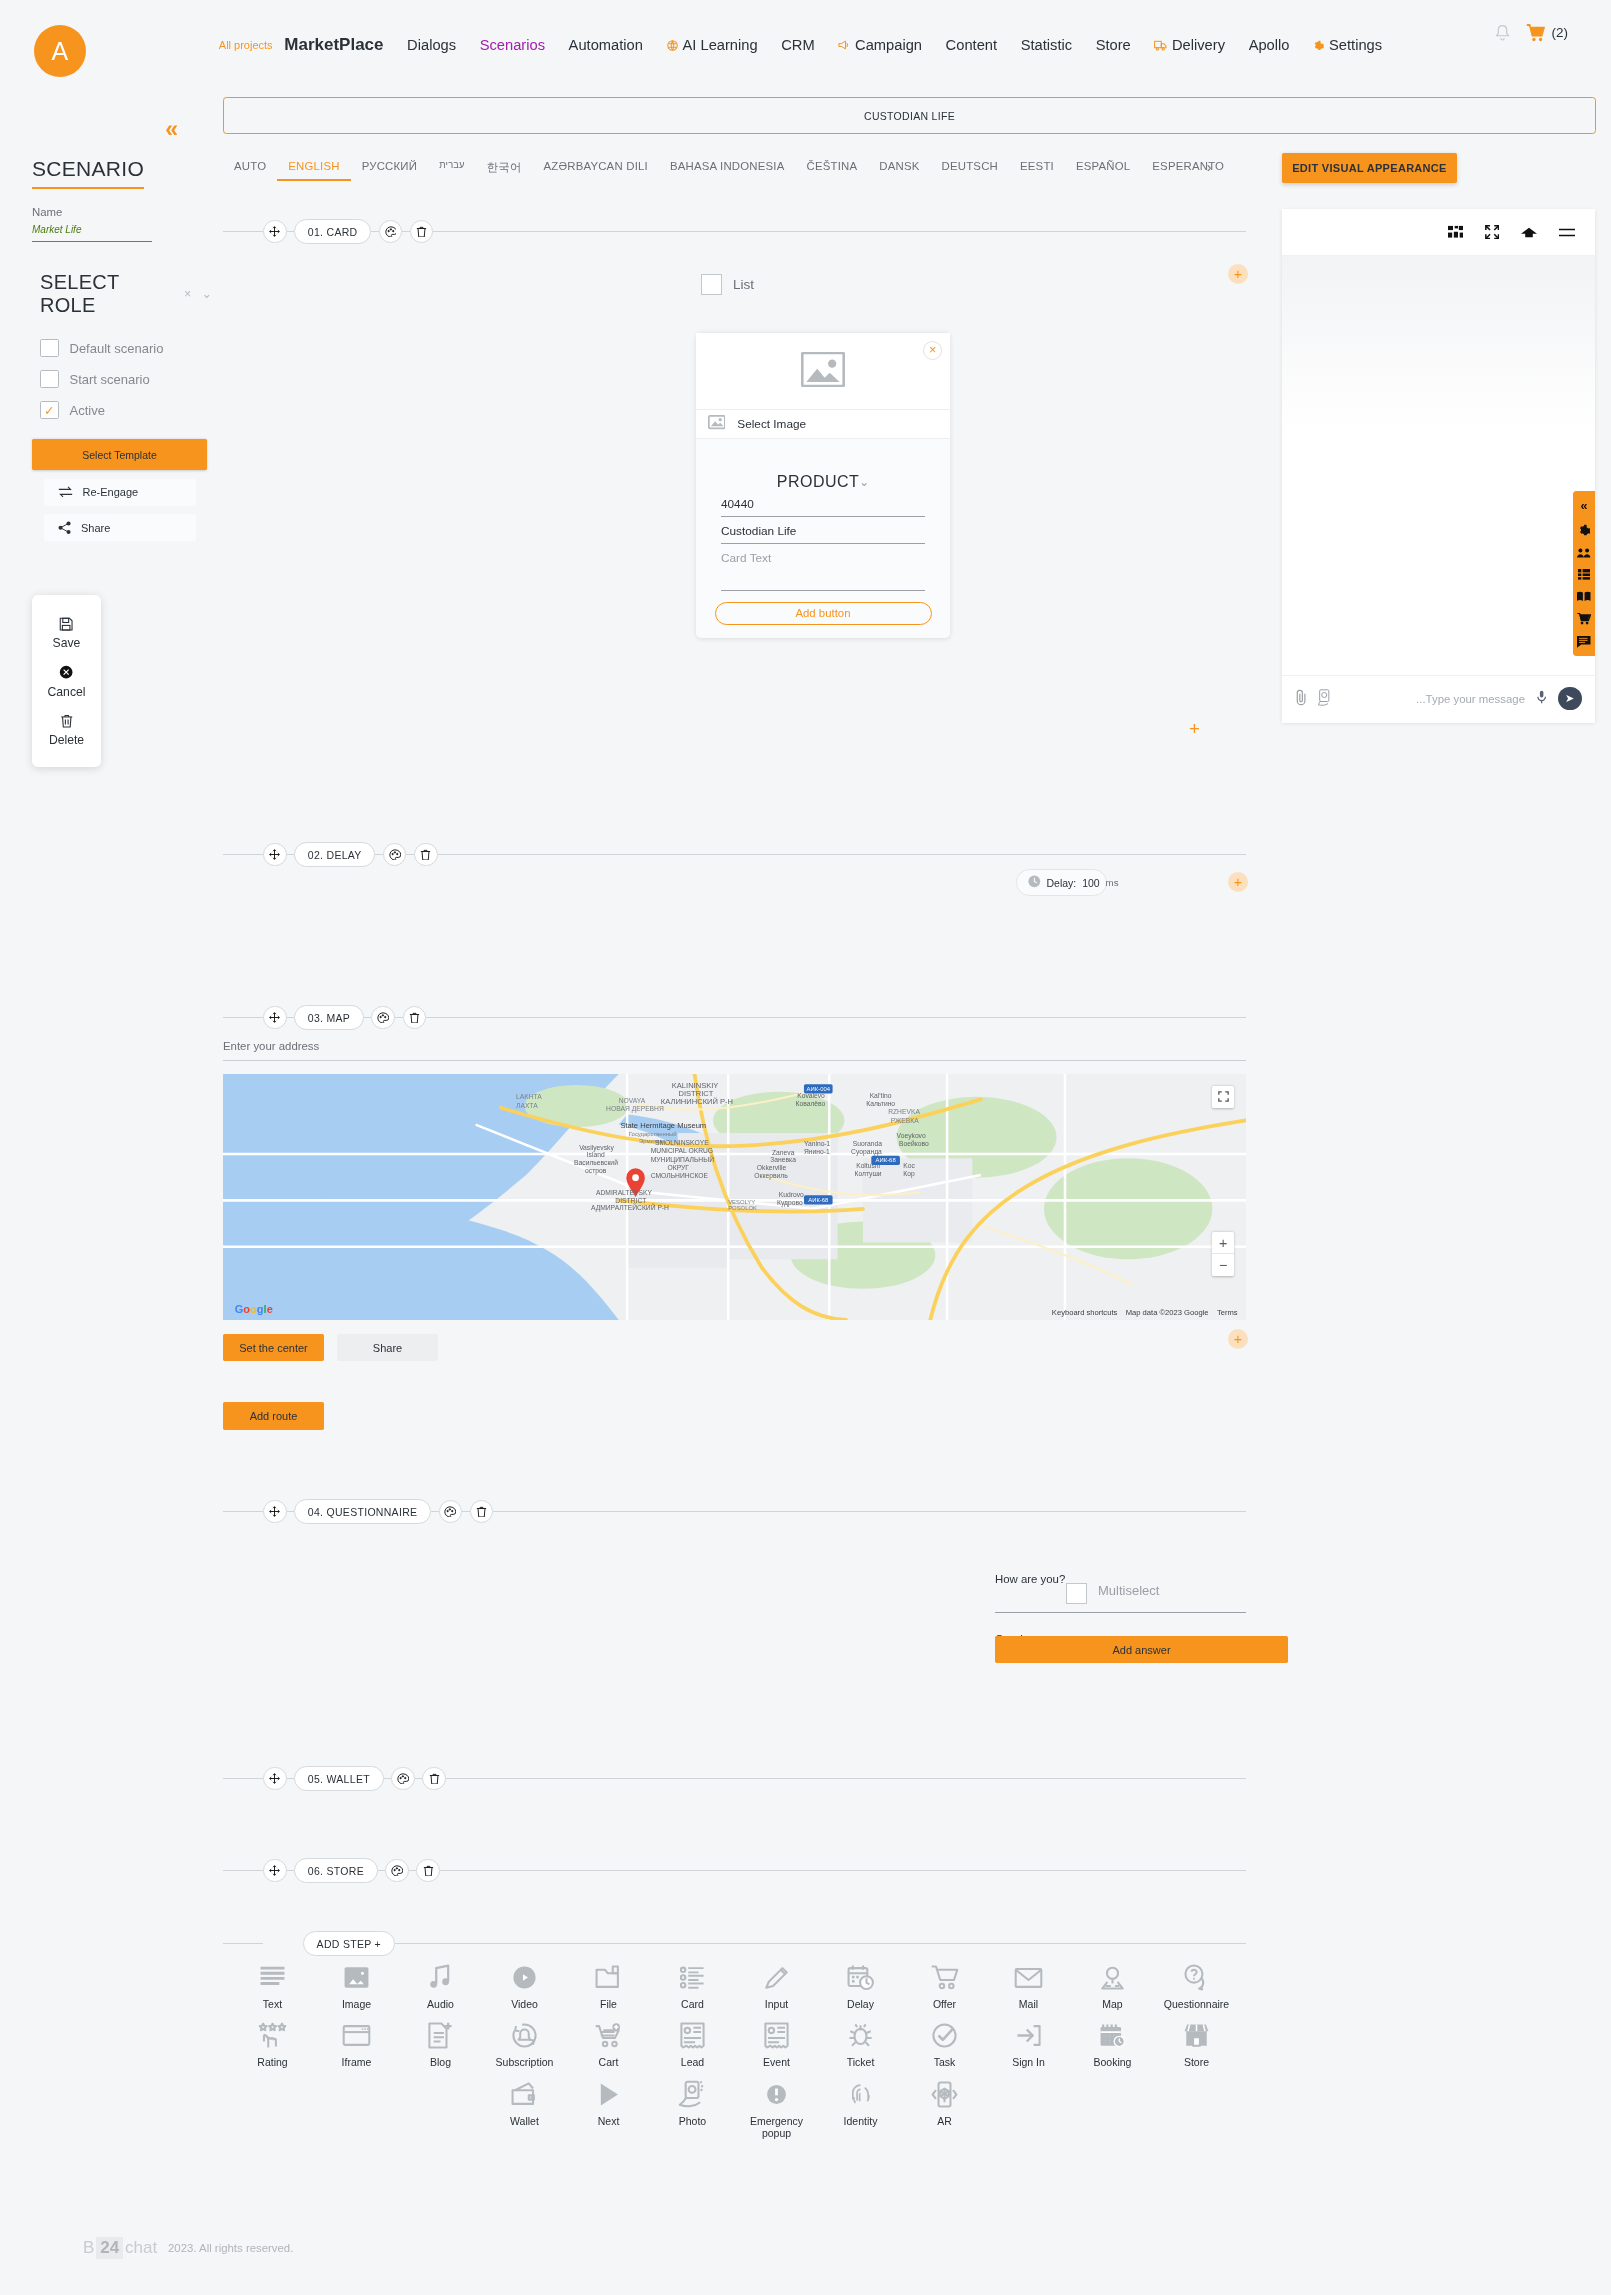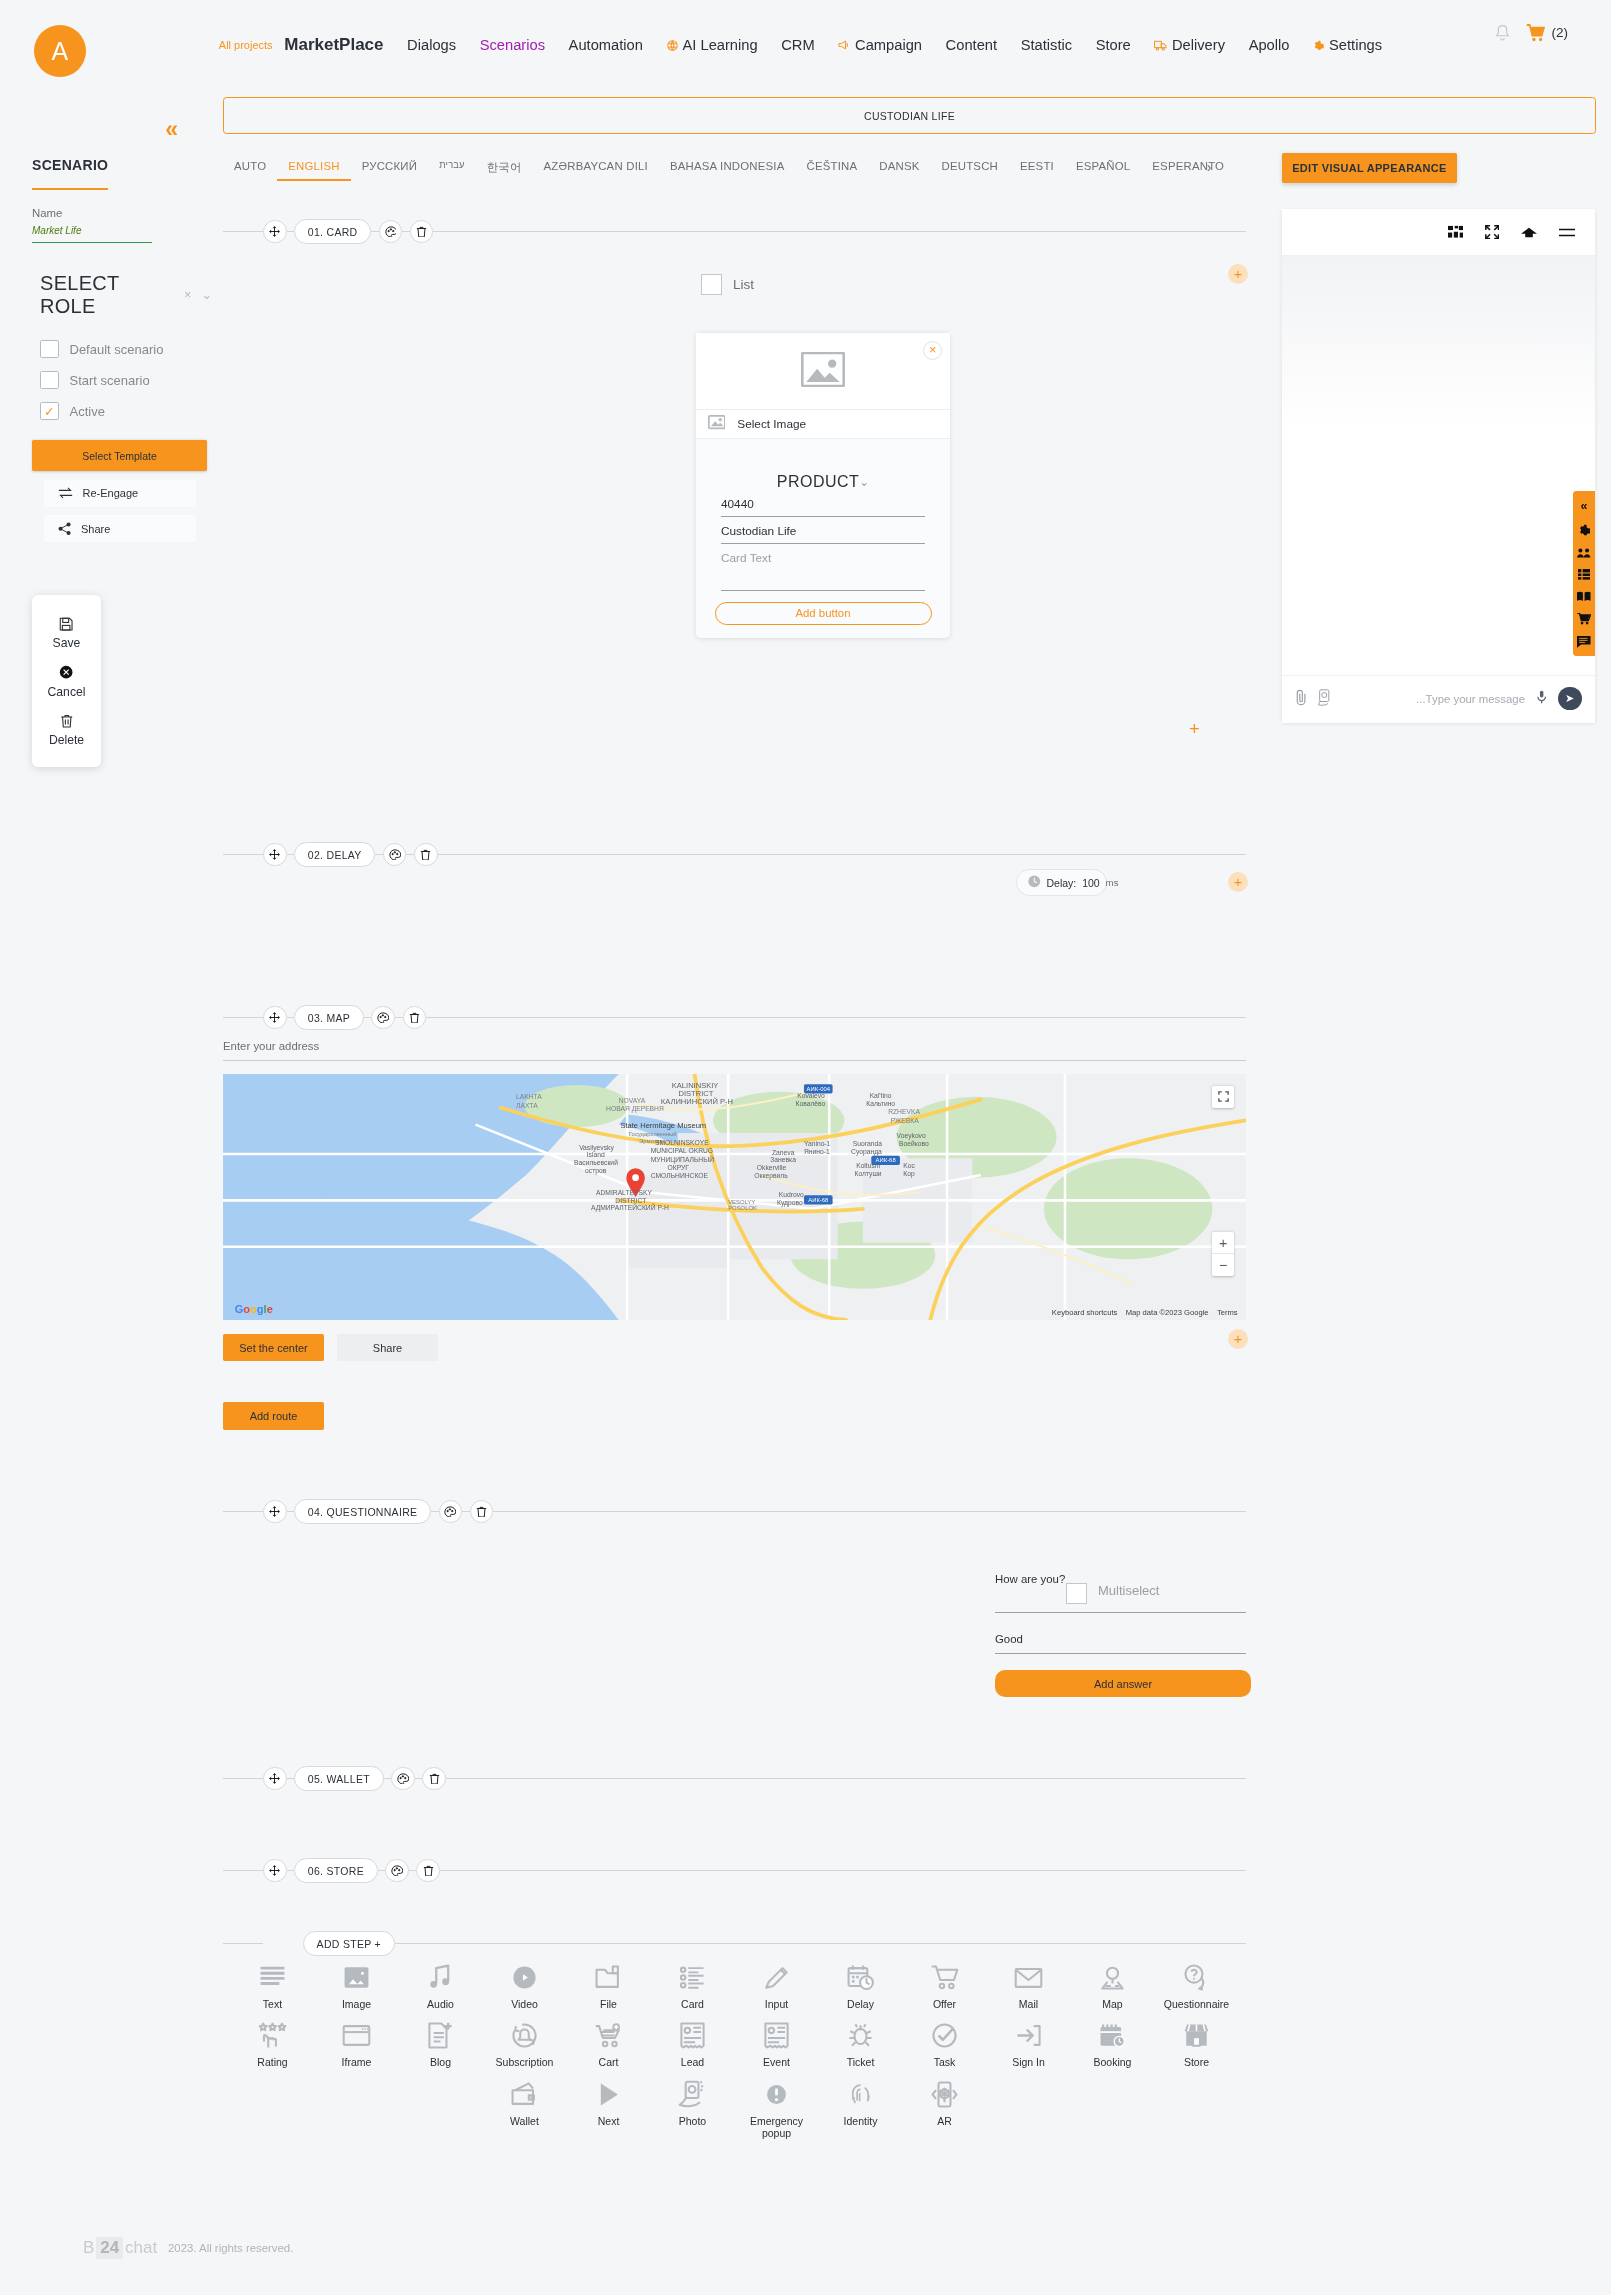--- a/index.html
+++ b/index.html
@@ -44,22 +44,22 @@
     font-size: 10.5px; letter-spacing: 0.3px; color: #2b3138;
   }
 
   
   .sidebar { position: absolute; left: 0; top: 108px; width: 212px; }
   .collapse-btn {
     position: absolute; right: 34px; top: 10px; color: #f7941e; font-size: 23px;
     line-height: 1; font-weight: bold; cursor: pointer;
   }
   .sb-title {
-    margin: 49px 0 0 32px; font-size: 14px; font-weight: bold; letter-spacing: 0.3px;
-    display: inline-block; padding-bottom: 15px; border-bottom: 2.5px solid #f7941e;
+    margin: 49px 0 0 32px; font-size: 21px; font-weight: normal; letter-spacing: 0.3px;
+    display: inline-block; padding-bottom: 6px; border-bottom: 2.5px solid #f7941e;
   }
   .sb-label { margin: 17px 0 0 32px; font-size: 11.4px; color: #6a7077; }
   .sb-name-field {
     margin: 5.9px 0 0 32px; width: 120px; font-size: 10px; color: #4d7c0f;
     padding-bottom: 5.9px; border-bottom: 1.7px solid #2e9e4f; font-style: italic;
   }
   .sb-role { margin: 29px 0 0 40px; display: flex; align-items: center; gap: 10px; }
   .sb-role-text { font-size: 20px; letter-spacing: 0.3px; }
   .sb-role-x, .sb-role-v { color: #b6bcc2; font-size: 12.6px; }
   .sb-checks { margin: 22px 0 0 40px; display: flex; flex-direction: column; gap: 12.6px; }
@@ -221,21 +221,21 @@
   .q-multi .box { width: 21px; height: 21px; border: 1.3px solid #c3c8cd; background: #fff; }
   .q-multi .txt { font-size: 13px; color: #9aa0a6; }
   .q-question {
     position: absolute; left: 995px; top: 1573px; width: 251px; font-size: 11.4px; color: #2b3138;
     padding-bottom: 27px; border-bottom: 1.7px solid #9aa0a6;
   }
   .q-answer {
     position: absolute; left: 995px; top: 1633px; width: 251px; font-size: 11.4px; color: #2b3138;
     padding-bottom: 7.6px; border-bottom: 1.7px solid #9aa0a6;
   }
-  .q-addanswer { position: absolute; left: 995px; top: 1670px; width: 256px; height: 27px; border-radius: 10px; }
+  .q-addanswer { position: absolute; left: 995px; top: 1636px; width: 293px; height: 27px; }
 
   
   .preview {
     position: absolute; left: 1282px; top: 209px; width: 313px; height: 514px;
     background: #fff; box-shadow: 0 0.8px 4.2px rgba(0,0,0,.10);
   }
   .pv-head {
     height: 47px; background: #fff; border-bottom: 0.8px solid #f0f1f3;
     display: flex; align-items: center; justify-content: flex-end; gap: 22px; padding-right: 20px;
   }

